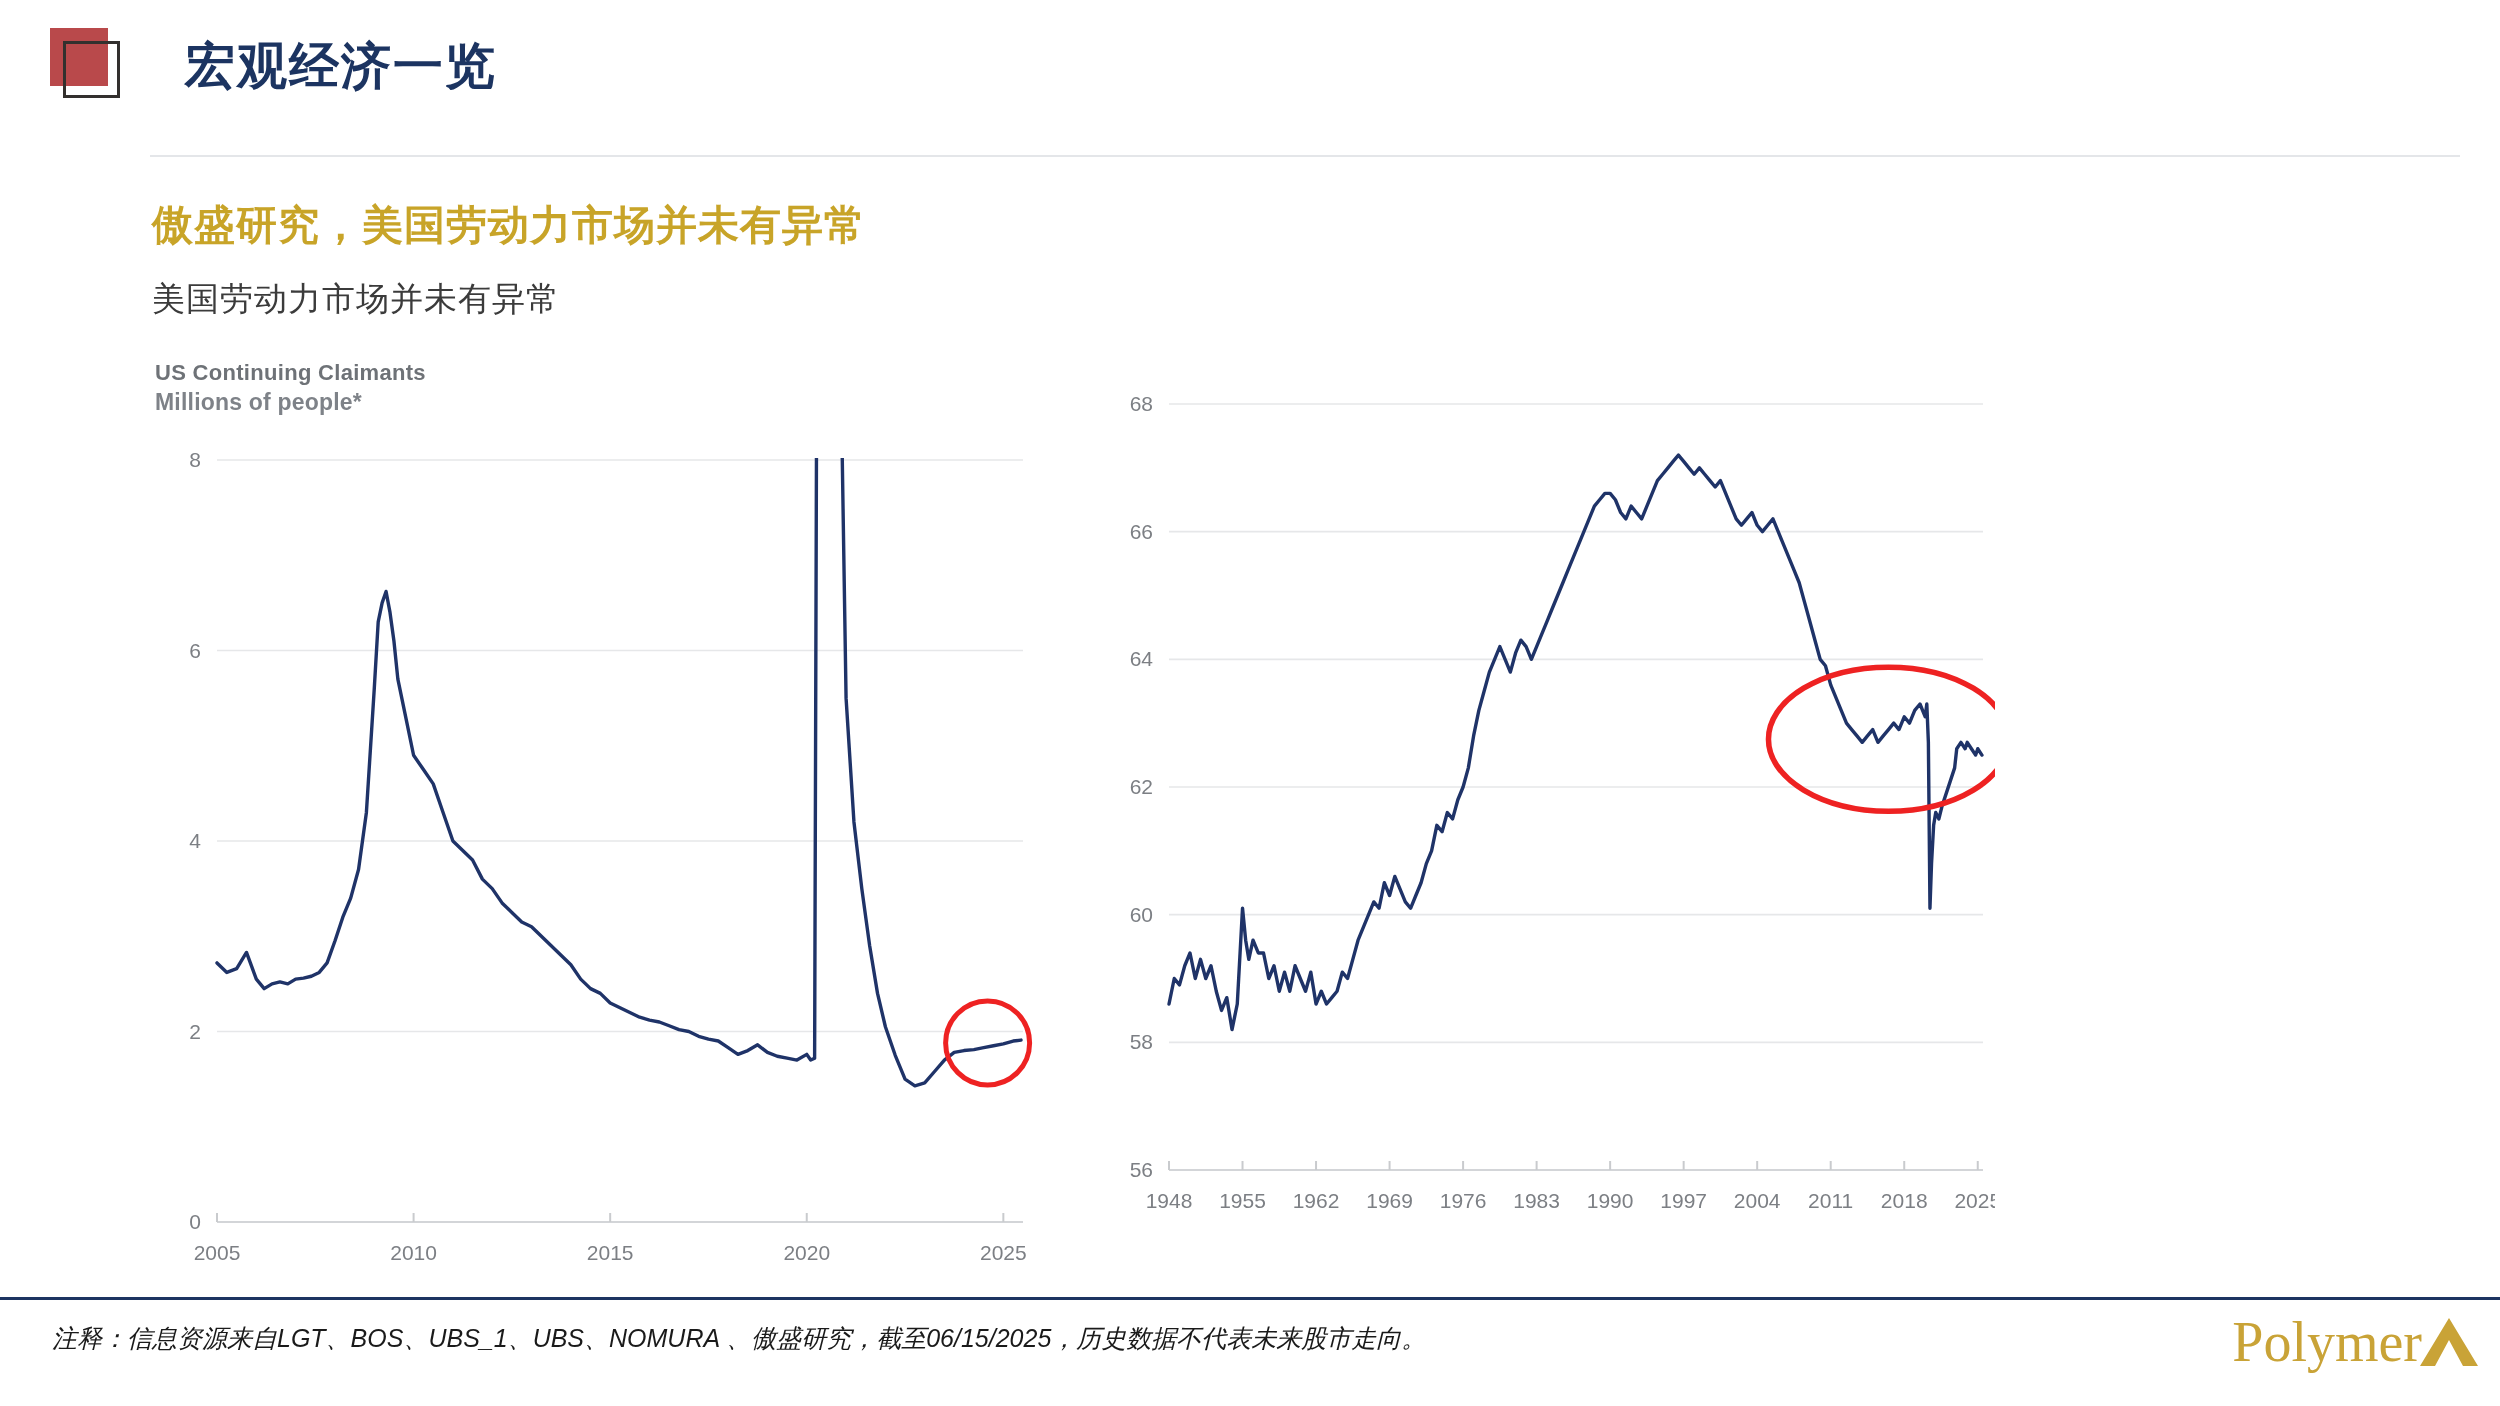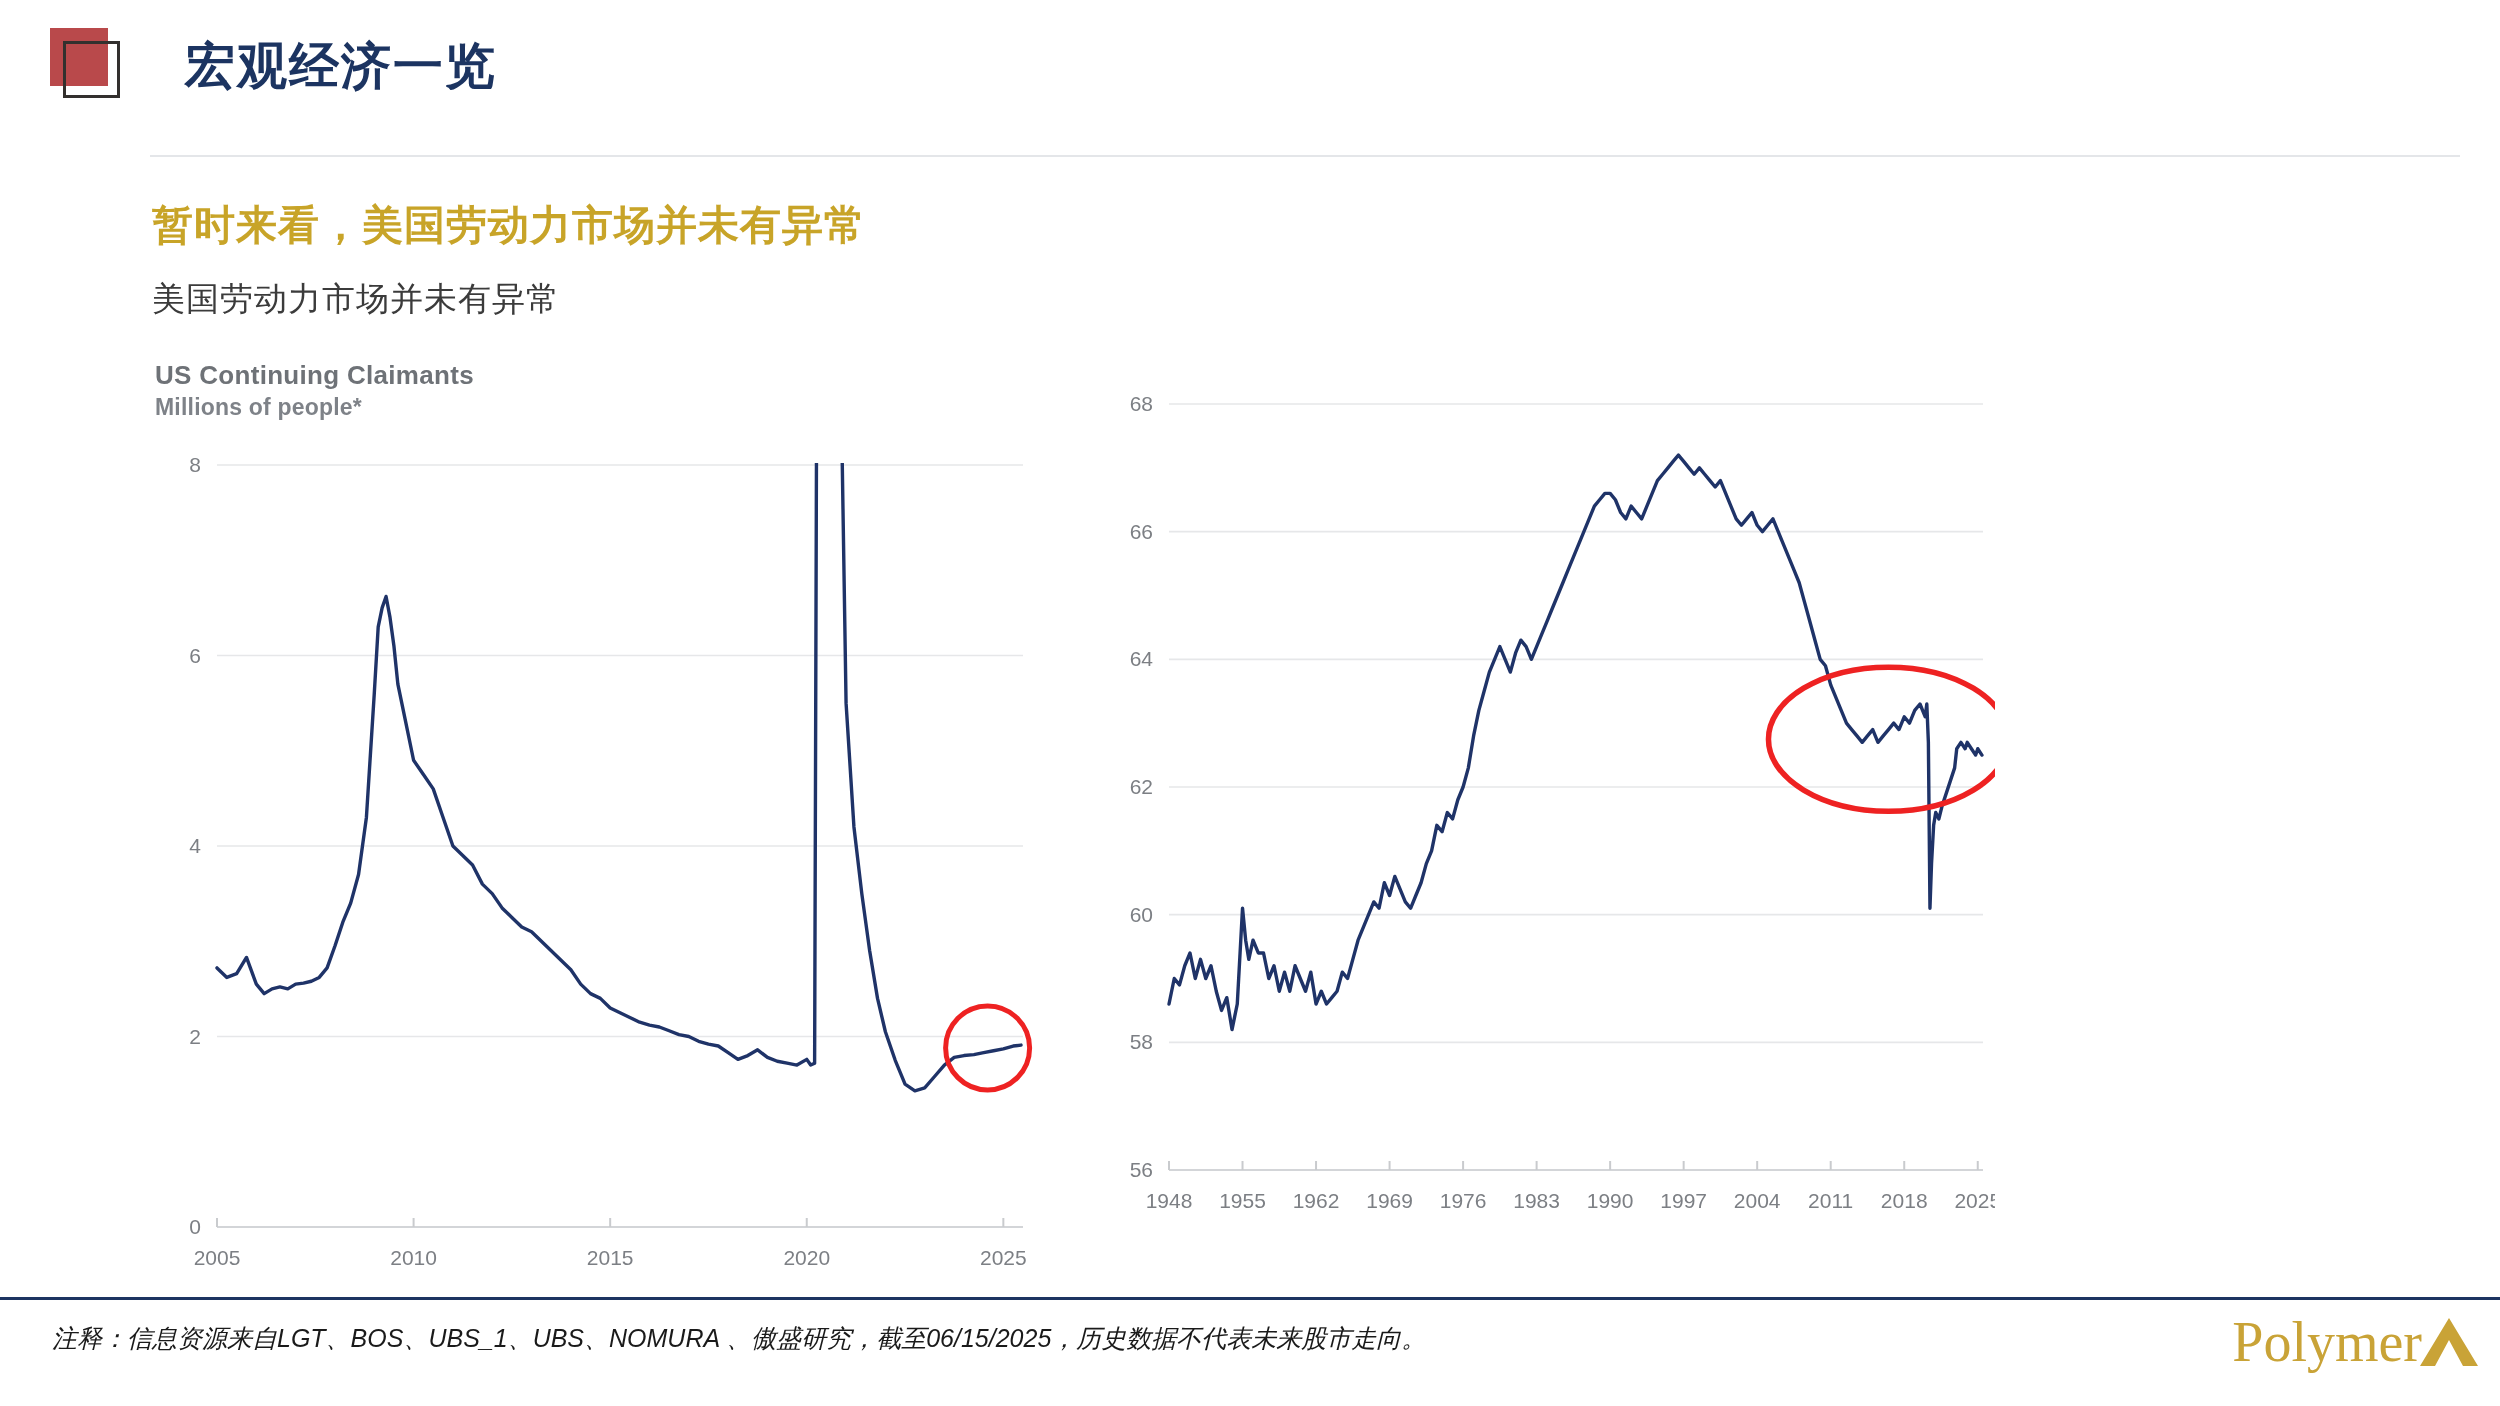--- a/index.html
+++ b/index.html
@@ -62,21 +62,21 @@
     letter-spacing: 1px;
     white-space: nowrap;
   }
 
   
   .chart-panel { position: absolute; top: 360px; }
   #chart-panel-left  { left: 155px;  width: 880px; height: 900px; }
   #chart-panel-right { left: 1095px; width: 900px; height: 900px; }
 
   .chart-title {
-    font-size: 26px; font-weight: 700;
+    font-size: 22px; font-weight: 700;
     color: #6E7277; letter-spacing: 0.3px;
     white-space: nowrap; line-height: 1.18;
   }
   .chart-subtitle {
     font-size: 23px; font-weight: 700;
     color: #7E8288; letter-spacing: 0.2px;
     white-space: nowrap; margin-top: 3px;
   }
   .plot-wrap { position: relative; margin-top: 26px; }
   .plot-wrap svg { display: block; }
@@ -115,21 +115,21 @@
 
 <div id="slide-header">
   <div id="brand-mark">
     <div class="sq-fill"></div>
     <div class="sq-outline"></div>
   </div>
   <div id="page-title">宏观经济一览</div>
   <div id="header-rule"></div>
 </div>
 
-<div id="headline">暂时来看，美国劳动力市场并未有异常</div>
+<div id="headline">傲盛研究，美国劳动力市场并未有异常</div>
 <div id="subhead">美国劳动力市场并未有异常</div>
 
 <div class="chart-panel" id="chart-panel-left">
   <div class="chart-title">US Continuing Claimants</div>
   <div class="chart-subtitle">Millions of people*</div>
   <div class="plot-wrap">
     <svg id="svg-left" width="880" height="840" viewBox="0 0 880 840">
         <text x="46" y="787" class="ytick">0</text>
         <line x1="62" y1="589.5" x2="868" y2="589.5" stroke="#E6E7E9" stroke-width="1.6"></line>
         <text x="46" y="596.5" class="ytick">2</text>

